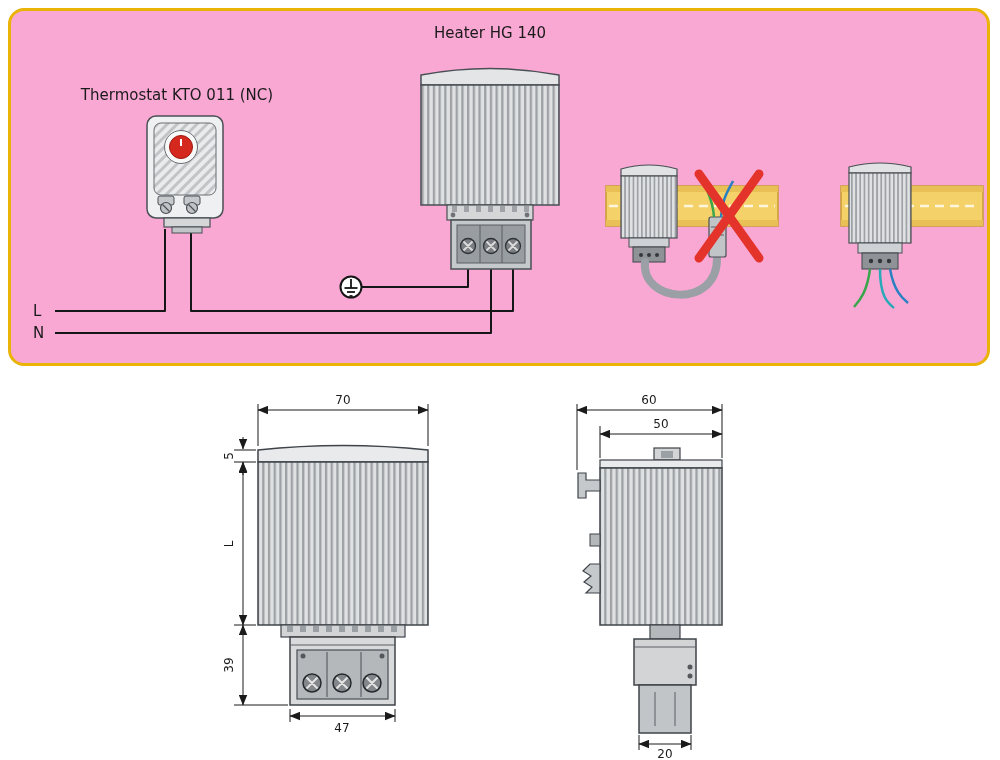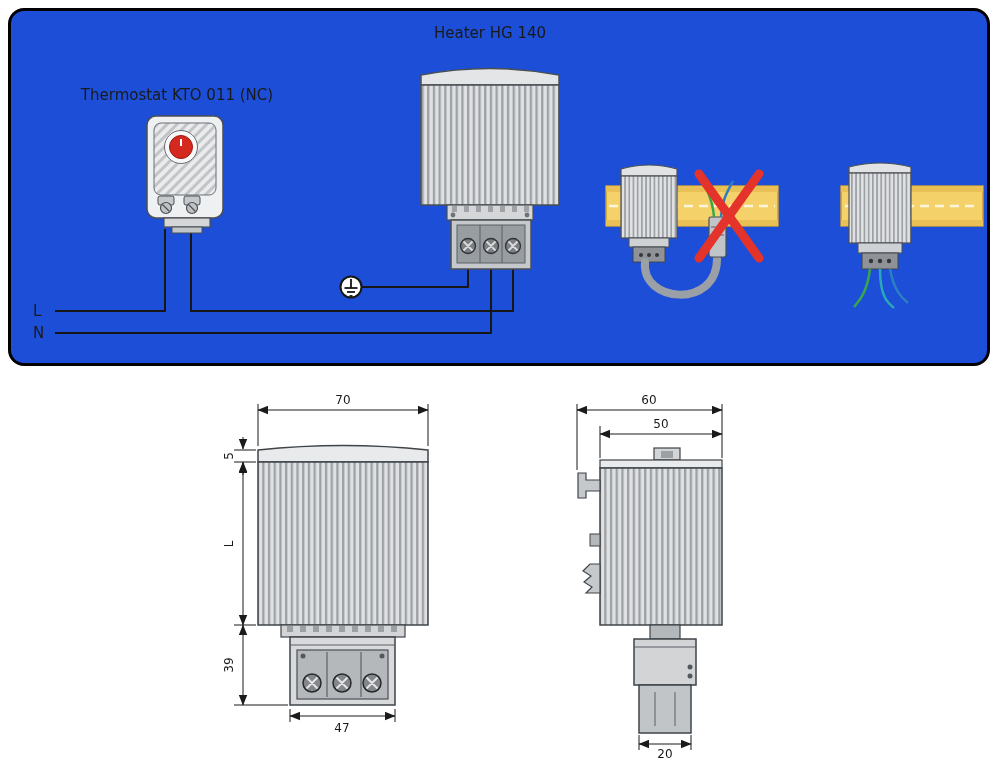--- a/index.html
+++ b/index.html
@@ -2,22 +2,22 @@
 <html><head>
 <meta charset="utf-8">
 <style>
   html,body{margin:0;padding:0;}
   body{
     width:1000px;height:760px;background:#ffffff;position:relative;
     font-family:"DejaVu Sans","Liberation Sans",sans-serif;
   }
   .panel{
     position:absolute;left:8px;top:8px;width:982px;height:358px;
-    border:3px solid #000000;border-radius:16px;box-sizing:border-box;
-    background:#1d4ed8;overflow:hidden;
+    border:3px solid #eab308;border-radius:16px;box-sizing:border-box;
+    background:#f9a8d4;overflow:hidden;
   }
   .dims{position:absolute;left:0;top:368px;width:982px;height:392px;}
   svg{display:block;}
   svg text{fill:#1a1a1a;}
   .lbl{font-size:15px;}
   .dim{font-size:12px;}
 </style>
 </head>
 <body>
 

